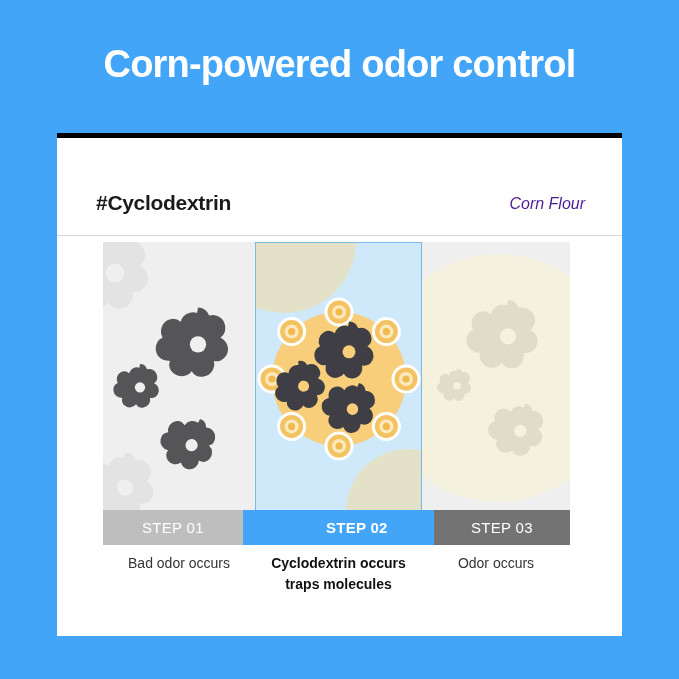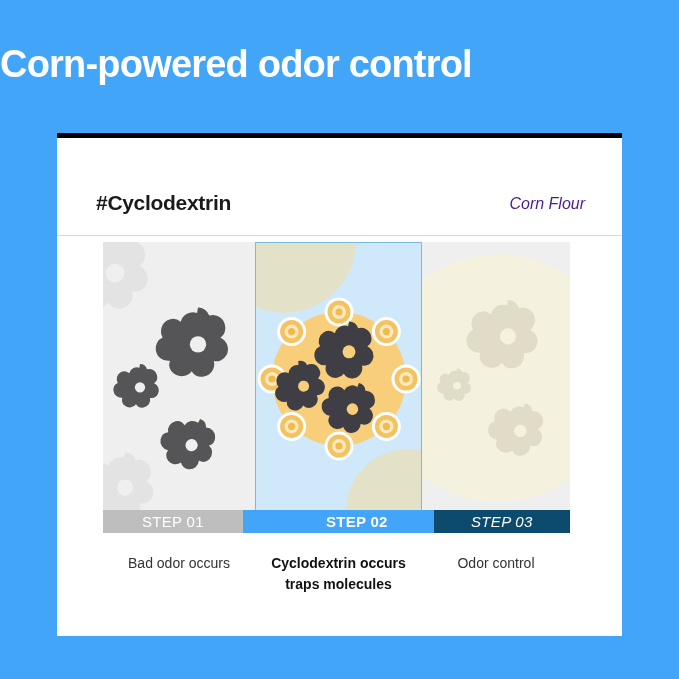--- a/index.html
+++ b/index.html
@@ -13,21 +13,21 @@
     font-family: "Liberation Sans", sans-serif;
     overflow: hidden;
     position: relative;
   }
 
   #page-title {
     position: absolute;
     left: 0;
     top: 38px;
     width: 679px;
-    text-align: left;
+    text-align: center;
     color: #ffffff;
     font-size: 38px;
     font-weight: bold;
     letter-spacing: -0.8px;
     line-height: 52px;
     white-space: nowrap;
   }
 
   
   #card {
@@ -98,34 +98,34 @@
     box-sizing: border-box;
   }
   .panel.p3 { width: 148px; background: #efefef; }
 
   
   #stepbar {
     position: absolute;
     left: 46px;
     top: 377px;
     width: 467px;
-    height: 23px;
+    height: 35px;
     display: flex;
   }
   .step {
     display: flex;
     align-items: center;
     justify-content: center;
     font-size: 15px;
     color: #ffffff;
     letter-spacing: 0.3px;
   }
   .step.s1 { width: 152px; background: #bebebe; }
   .step.s2 { width: 167px; background: #42a5f7; font-weight: bold; padding-left: 37px; }
-  .step.s3 { width: 148px; background: #0c4a6e; font-style: italic; }
+  .step.s3 { width: 148px; background: #737373; }
 
   
   #captions {
     position: absolute;
     left: 46px;
     top: 420px;
     width: 467px;
     display: flex;
     align-items: flex-start;
   }
@@ -294,16 +294,16 @@
     <div class="step s2">STEP 02</div>
     <div class="step s3">STEP 03</div>
   </div>
 
   <div id="captions">
     <div class="caption c1">Bad odor occurs</div>
     <div class="caption c2">
       <div>Cyclodextrin occurs</div>
       <div>traps molecules</div>
     </div>
-    <div class="caption c3">Odor control</div>
+    <div class="caption c3">Odor occurs</div>
   </div>
 
 </div>
 
 </body></html>

